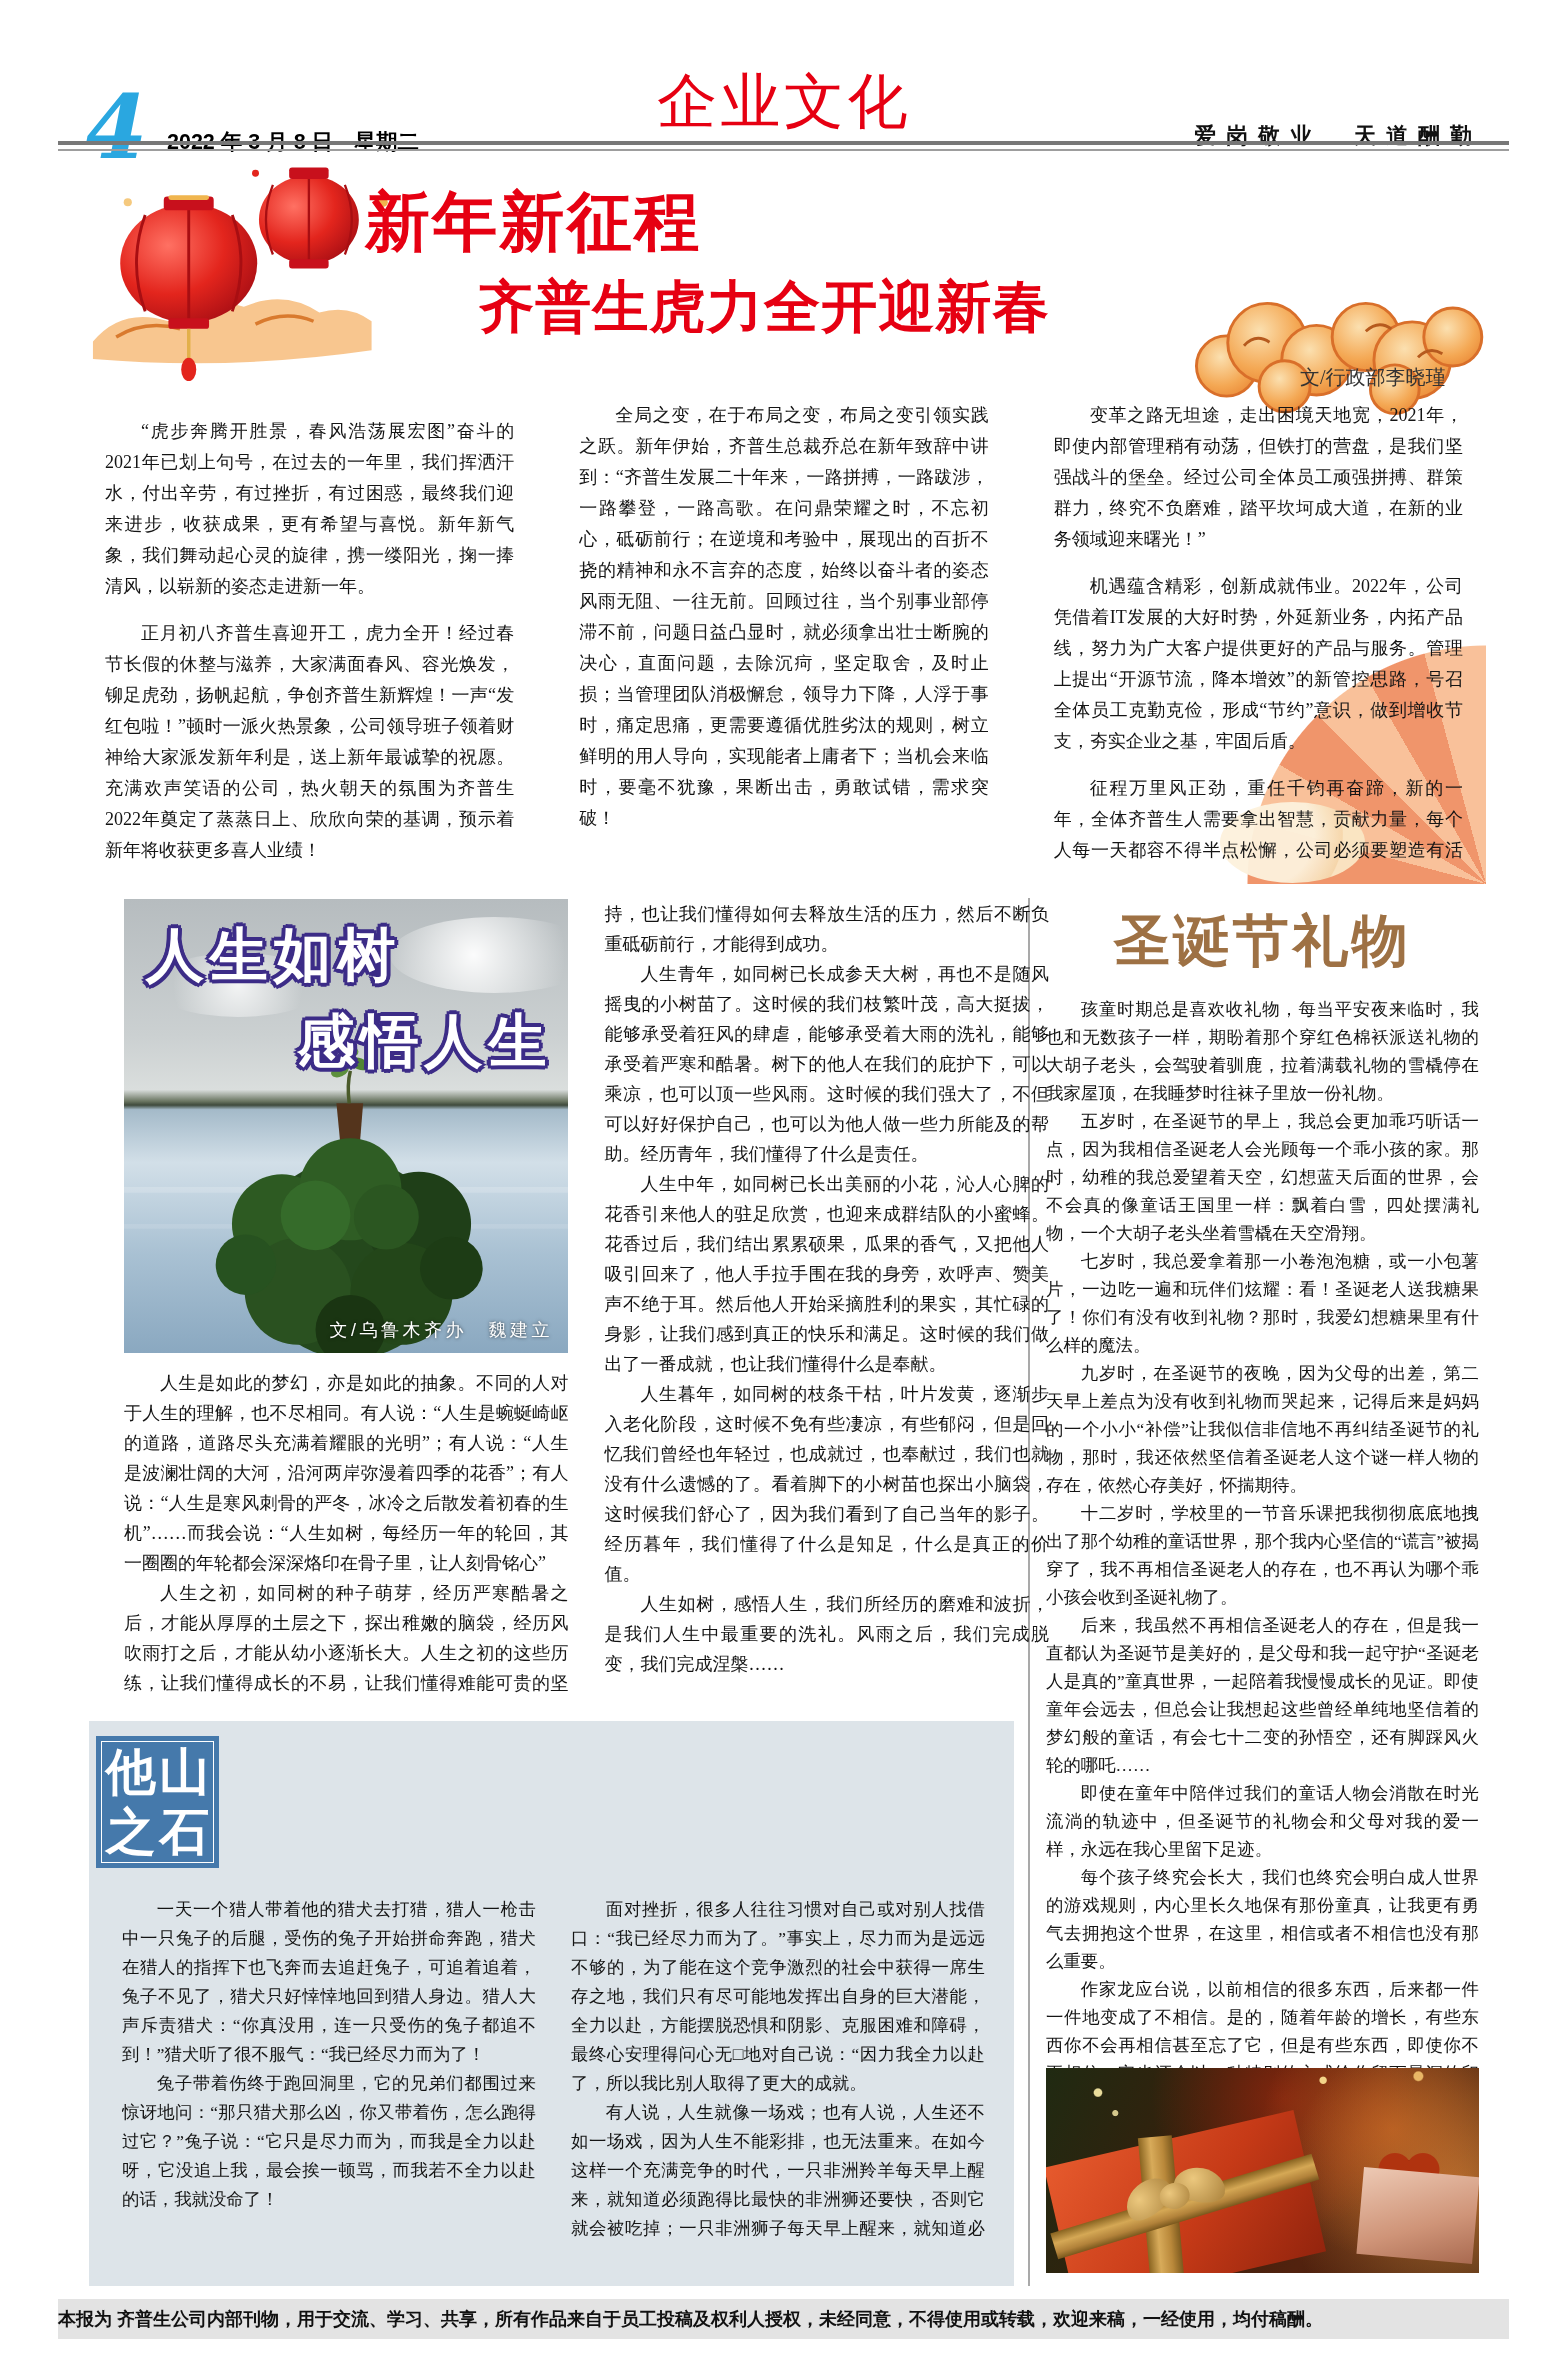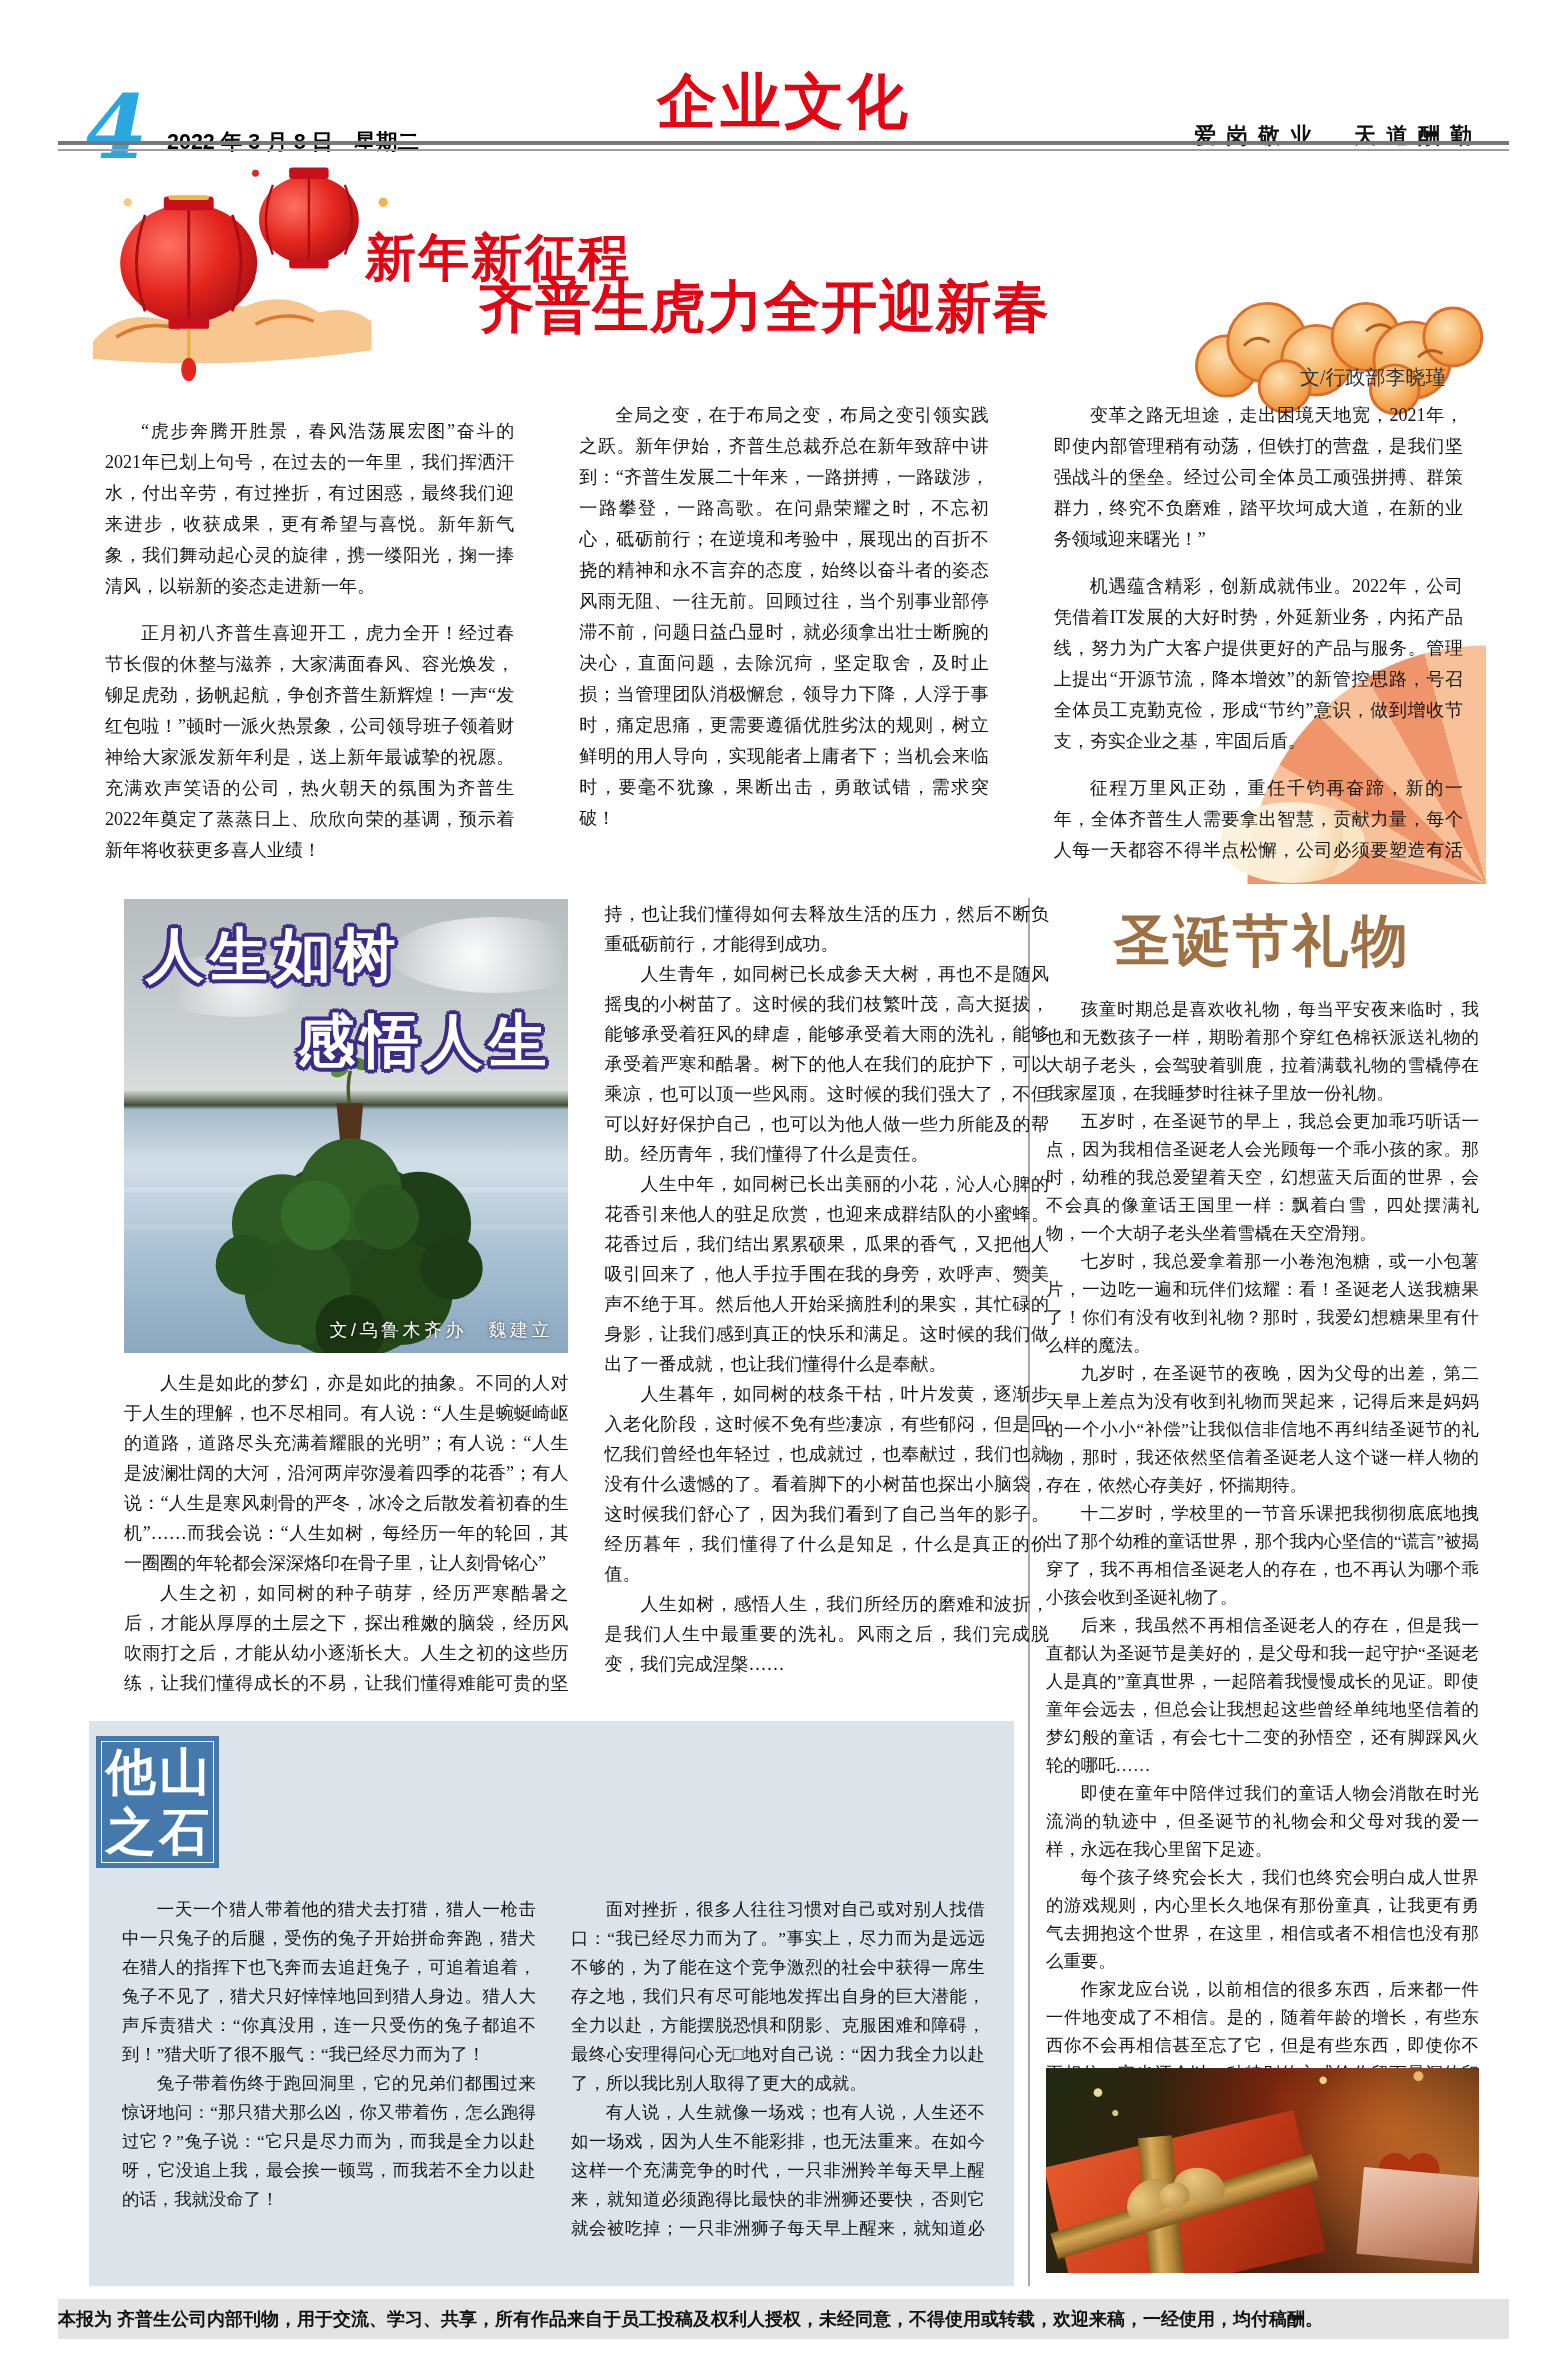--- a/index.html
+++ b/index.html
@@ -7,30 +7,30 @@
        font-family:"Liberation Serif","DejaVu Serif",serif;color:#141414;
        -webkit-font-smoothing:antialiased;overflow:hidden;}
   [data-name]{box-sizing:border-box;}
 
   
   .page-num{position:absolute;left:86px;top:83px;font-family:"DejaVu Serif",serif;
             font-style:italic;font-weight:900;font-size:88px;line-height:1;color:#2aa7e0;}
   .issue-date{position:absolute;left:167px;top:127px;font-family:"Liberation Sans",sans-serif;
               font-size:21.5px;font-weight:bold;color:#000;}
   .section-title{position:absolute;left:0;right:0;top:69px;text-align:center;
-                 font-weight:700;font-size:60px;color:#e60012;letter-spacing:3.5px;line-height:1.1;}
+                 font-weight:400;font-size:60px;color:#e60012;letter-spacing:3.5px;line-height:1.1;}
   .slogan{position:absolute;right:86px;top:121px;font-family:"Liberation Sans",sans-serif;
           font-weight:bold;font-size:22px;letter-spacing:10px;color:#111;}
   .rule-a{position:absolute;left:58px;width:1451px;top:141px;height:4.1px;background:#787878;}
   .rule-b{position:absolute;left:58px;width:1451px;top:149px;height:1.7px;background:#9d9d9d;}
 
   
   .deco-lanterns{position:absolute;left:81px;top:150px;width:378px;height:238px;z-index:1;}
-  .headline-1{position:absolute;left:365px;top:185px;font-size:51px;font-weight:900;
-              color:#e60012;letter-spacing:2.3px;line-height:1.15;z-index:2;margin-top:44px;}
+  .headline-1{position:absolute;left:365px;top:185px;font-size:65px;font-weight:900;
+              color:#e60012;letter-spacing:2.3px;line-height:1.15;z-index:2;}
   .headline-2{position:absolute;left:478px;top:275px;font-size:56px;font-weight:900;
               color:#e60012;letter-spacing:1.2px;line-height:1.15;z-index:2;}
   .deco-clouds{position:absolute;left:1174px;top:250px;width:314px;height:174px;z-index:0;}
   .byline{position:absolute;left:1300px;top:364px;font-size:20px;color:#333;z-index:2;}
   .deco-fan{position:absolute;left:1236px;top:638px;width:250px;height:246px;z-index:0;
             background:conic-gradient(from 270deg at 100% 100%,
               #ef8a5c 0 15deg,#f9bb90 15deg 30deg,#ef8a5c 30deg 45deg,
               #f9bb90 45deg 60deg,#ef8a5c 60deg 75deg,#f9bb90 75deg 90deg,transparent 90deg);
             -webkit-mask-image:radial-gradient(circle at 100% 100%,#000 0 238px,transparent 239px);
             mask-image:radial-gradient(circle at 100% 100%,#000 0 238px,transparent 239px);opacity:.9;}

